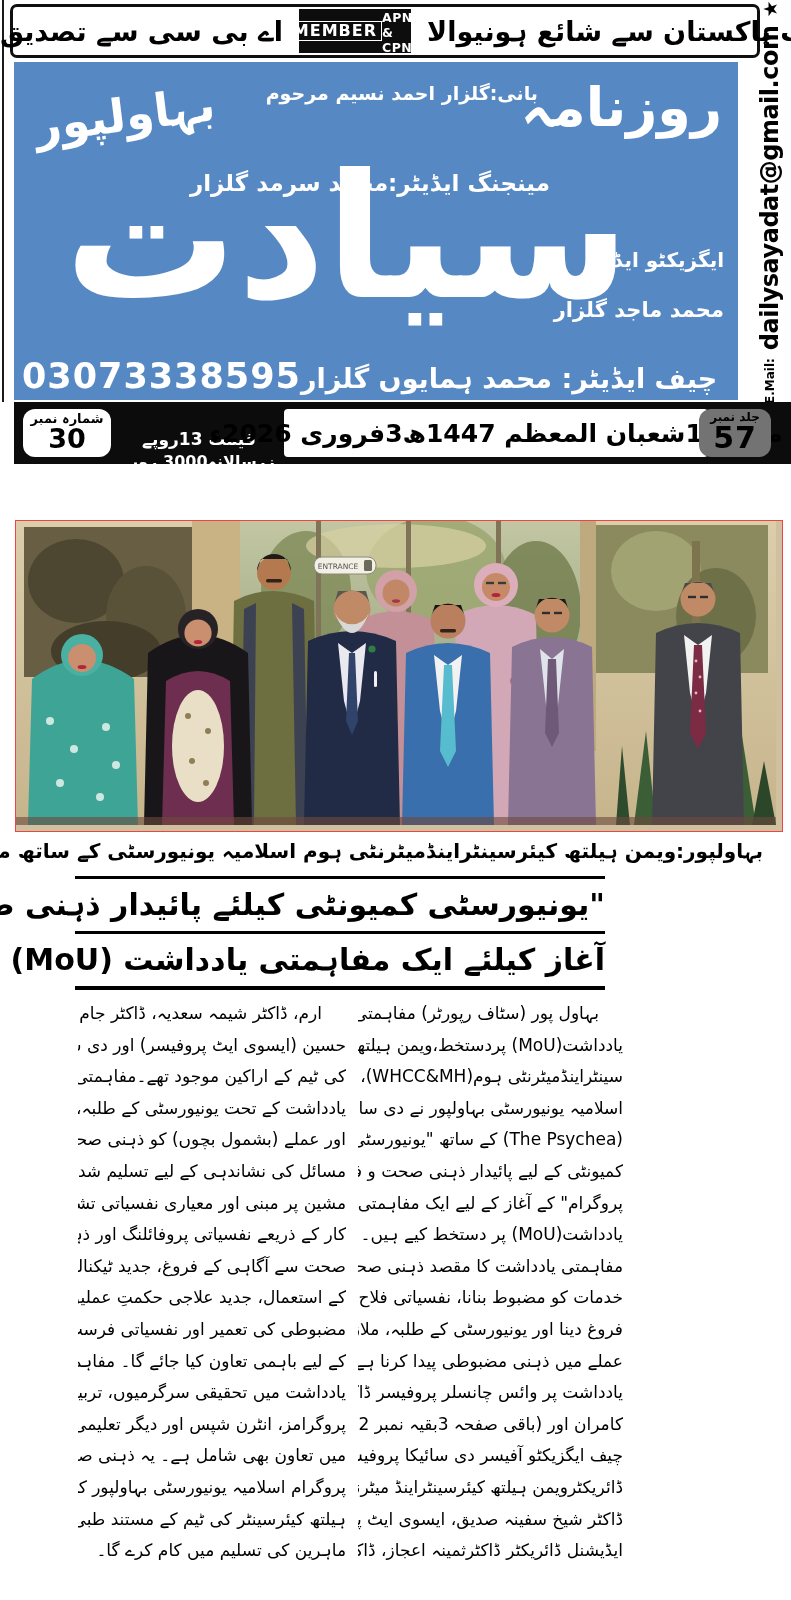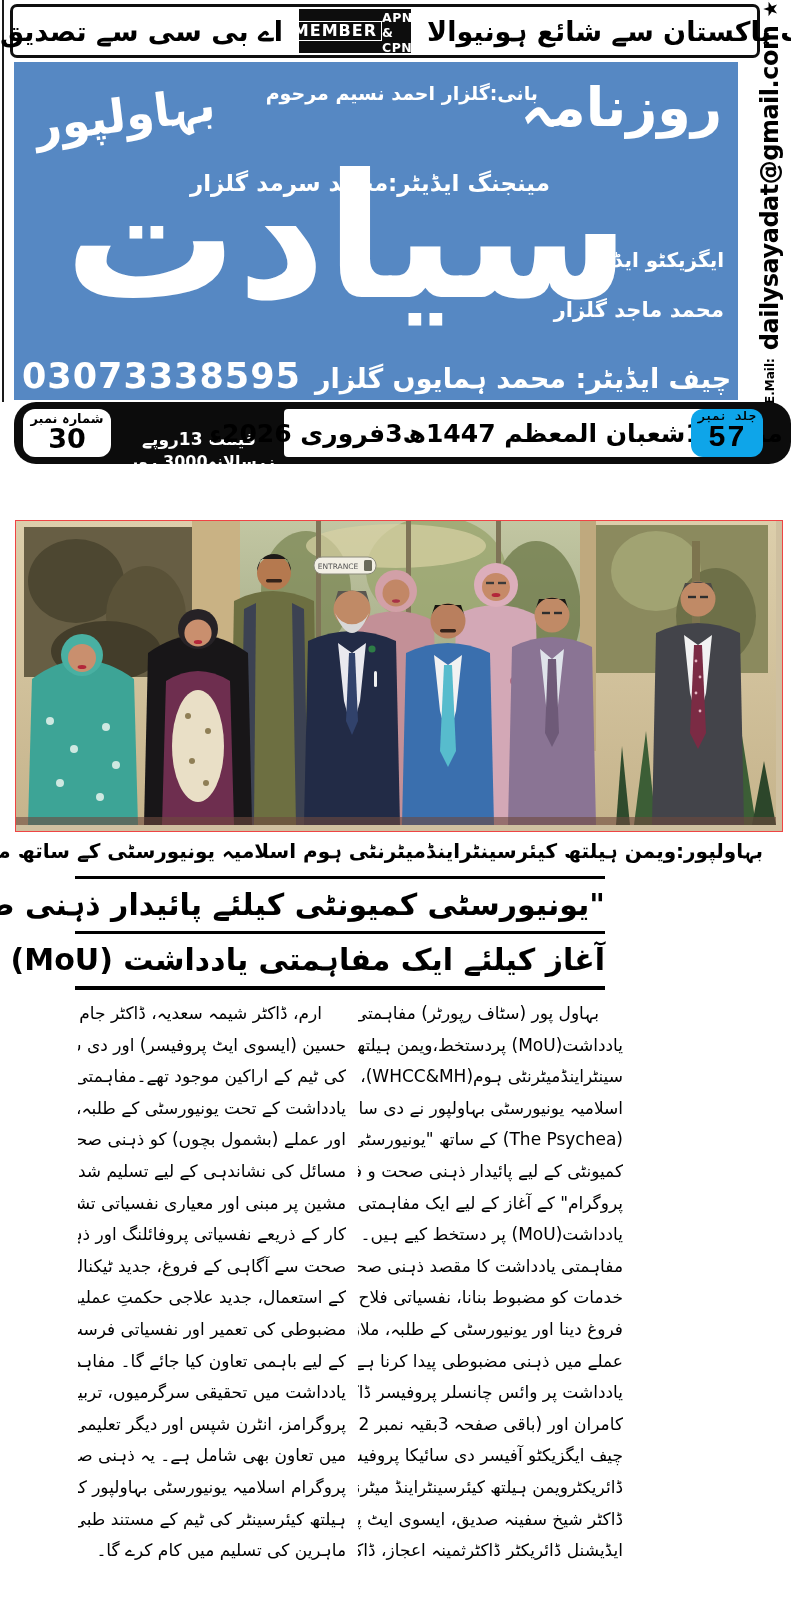--- a/index.html
+++ b/index.html
@@ -43,38 +43,38 @@
   .rooznama { position:absolute; right:16px; top:14px; font-size:54px; font-weight:bold; direction:rtl;text-align:right; }
   .city     { position:absolute; left:20px; top:26px; font-size:46px; font-weight:bold; direction:rtl; transform:rotate(-7deg); }
   .founder  { position:absolute; right:200px; top:20px; font-size:19px; font-weight:bold; direction:rtl; }
   .mngedit  { position:absolute; right:188px; top:108px; font-size:23px; font-weight:bold; direction:rtl; }
   .mast-title {
     position:absolute; left:46%; top:52%; transform:translate(-50%,-50%);
     font-size:172px; font-weight:bold; line-height:1; direction:rtl; white-space:nowrap;
   }
   .execlab  { position:absolute; right:14px; top:186px; font-size:20px; font-weight:bold; direction:rtl; }
   .execname { position:absolute; right:14px; top:236px; font-size:21px; font-weight:bold; direction:rtl; }
-  .chief-row { position:absolute; left:8px; bottom:4px; display:flex; align-items:baseline; gap:14px; }
+  .chief-row { position:absolute; left:8px; bottom:4px; display:flex; align-items:baseline; }
   .phone { font-size:35px; font-weight:bold; letter-spacing:1px; }
   .chief { font-size:27px; font-weight:bold; direction:rtl; }
 
   
-  .info-bar { left:14px; top:402px; width:777px; height:62px; background:#0c0c0c; color:#fff;border-radius:22px; }
+  .info-bar { left:14px; top:402px; width:777px; height:62px; background:#0c0c0c; color:#fff; }
   .issue-box { position:absolute; left:9px; top:7px; width:88px; height:48px; background:#fff; color:#000;
                border-radius:12px; text-align:center; line-height:1; padding-top:3px; }
   .issue-box .lab { font-size:13px; font-weight:bold; direction:rtl; }
   .issue-box .num { font-size:27px; font-weight:bold; }
   .price { position:absolute; left:104px; top:9px; width:162px; text-align:center; direction:rtl; line-height:1.35; }
   .price .p1 { font-size:17px; font-weight:bold;margin-top:17px; }
   .price .p2 { font-size:16px; font-weight:bold; }
   .date-box { position:absolute; left:270px; top:7px; width:424px; height:48px; background:#fff; color:#000;
               border-radius:4px; display:flex; align-items:center; justify-content:center;
               font-size:25px; font-weight:bold; direction:rtl; white-space:nowrap; }
-  .volume-box { position:absolute; right:28px; top:7px; width:72px; height:48px; background:#0ea5e9; color:#000;
-                border-radius:12px; text-align:center; line-height:1; padding-top:2px;font-family:Liberation Mono, monospace; }
+  .volume-box { position:absolute; right:20px; top:7px; width:72px; height:48px; background:#737373; color:#000;
+                border-radius:12px; text-align:center; line-height:1; padding-top:2px; }
   .volume-box .lab { font-size:12px; font-weight:bold; direction:rtl; }
   .volume-box .num { font-size:30px; font-weight:bold; letter-spacing:1px; }
 
   
   .photo-frame { left:15px; top:520px; width:768px; height:312px; border:1px solid #ef4444; background:#cfc0a0; }
   .photo-frame svg { display:block; width:760px; height:304px; }
 
   .caption { left:28px; top:839px; width:735px; text-align:center; font-size:20px; font-weight:bold; direction:rtl; white-space:nowrap; }
 
   

